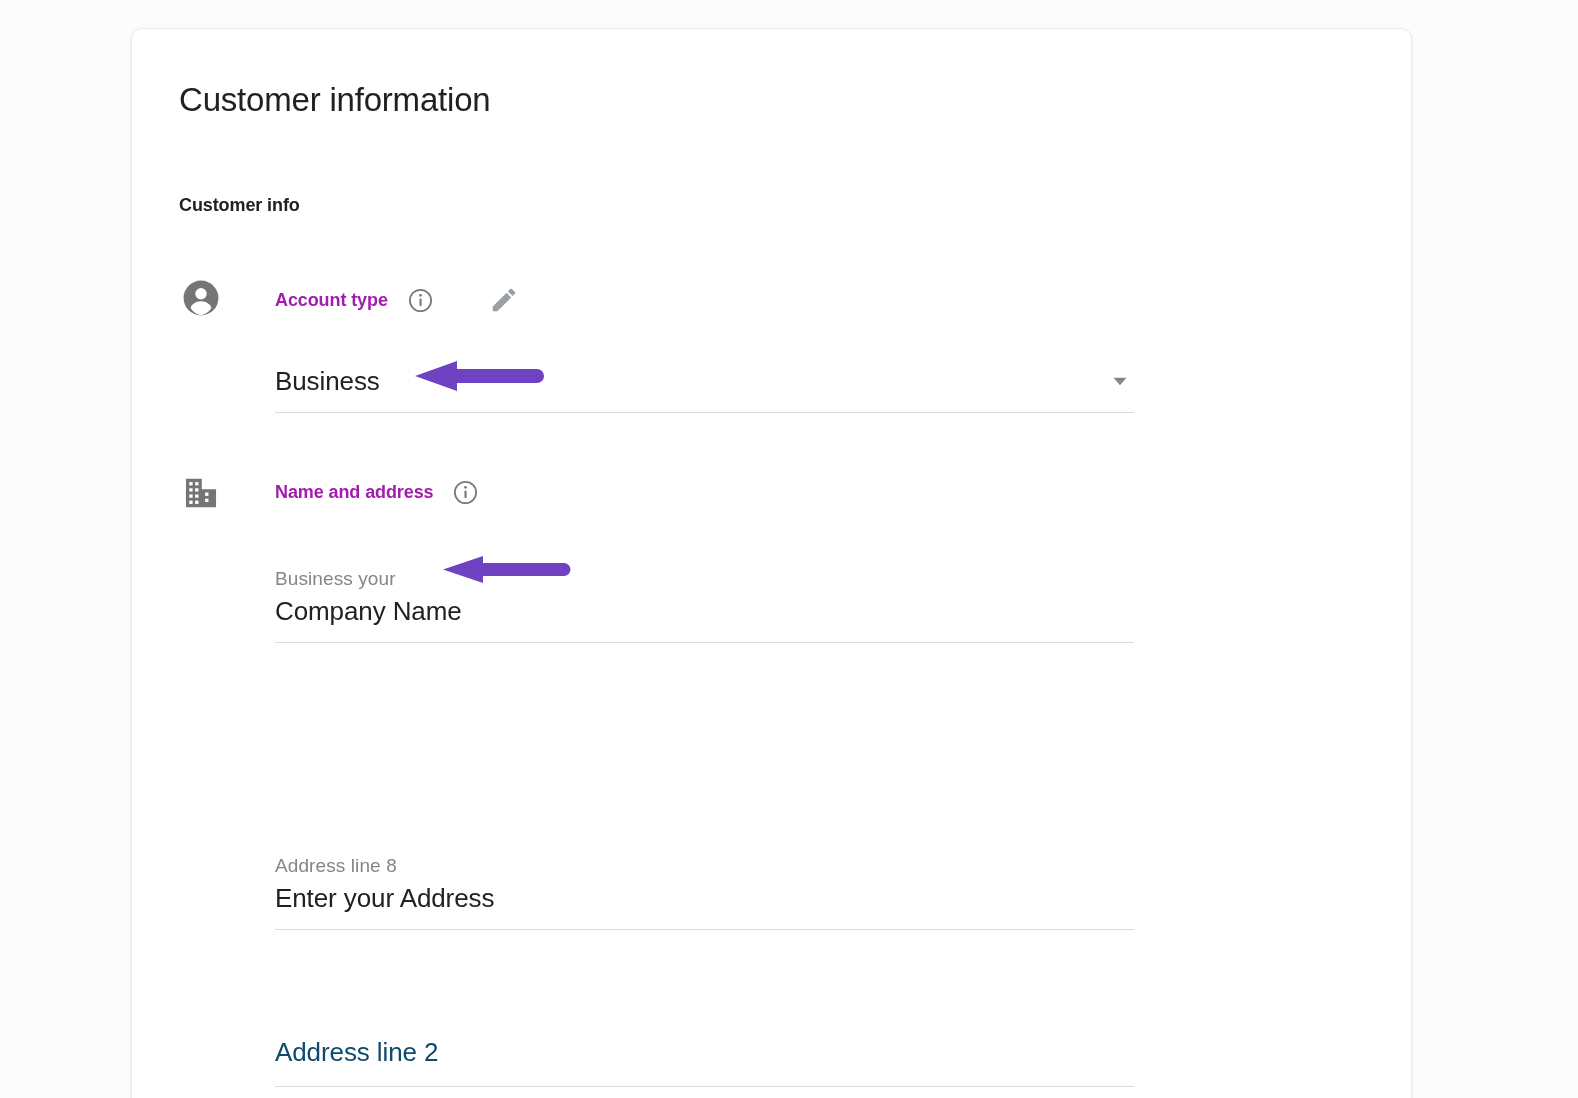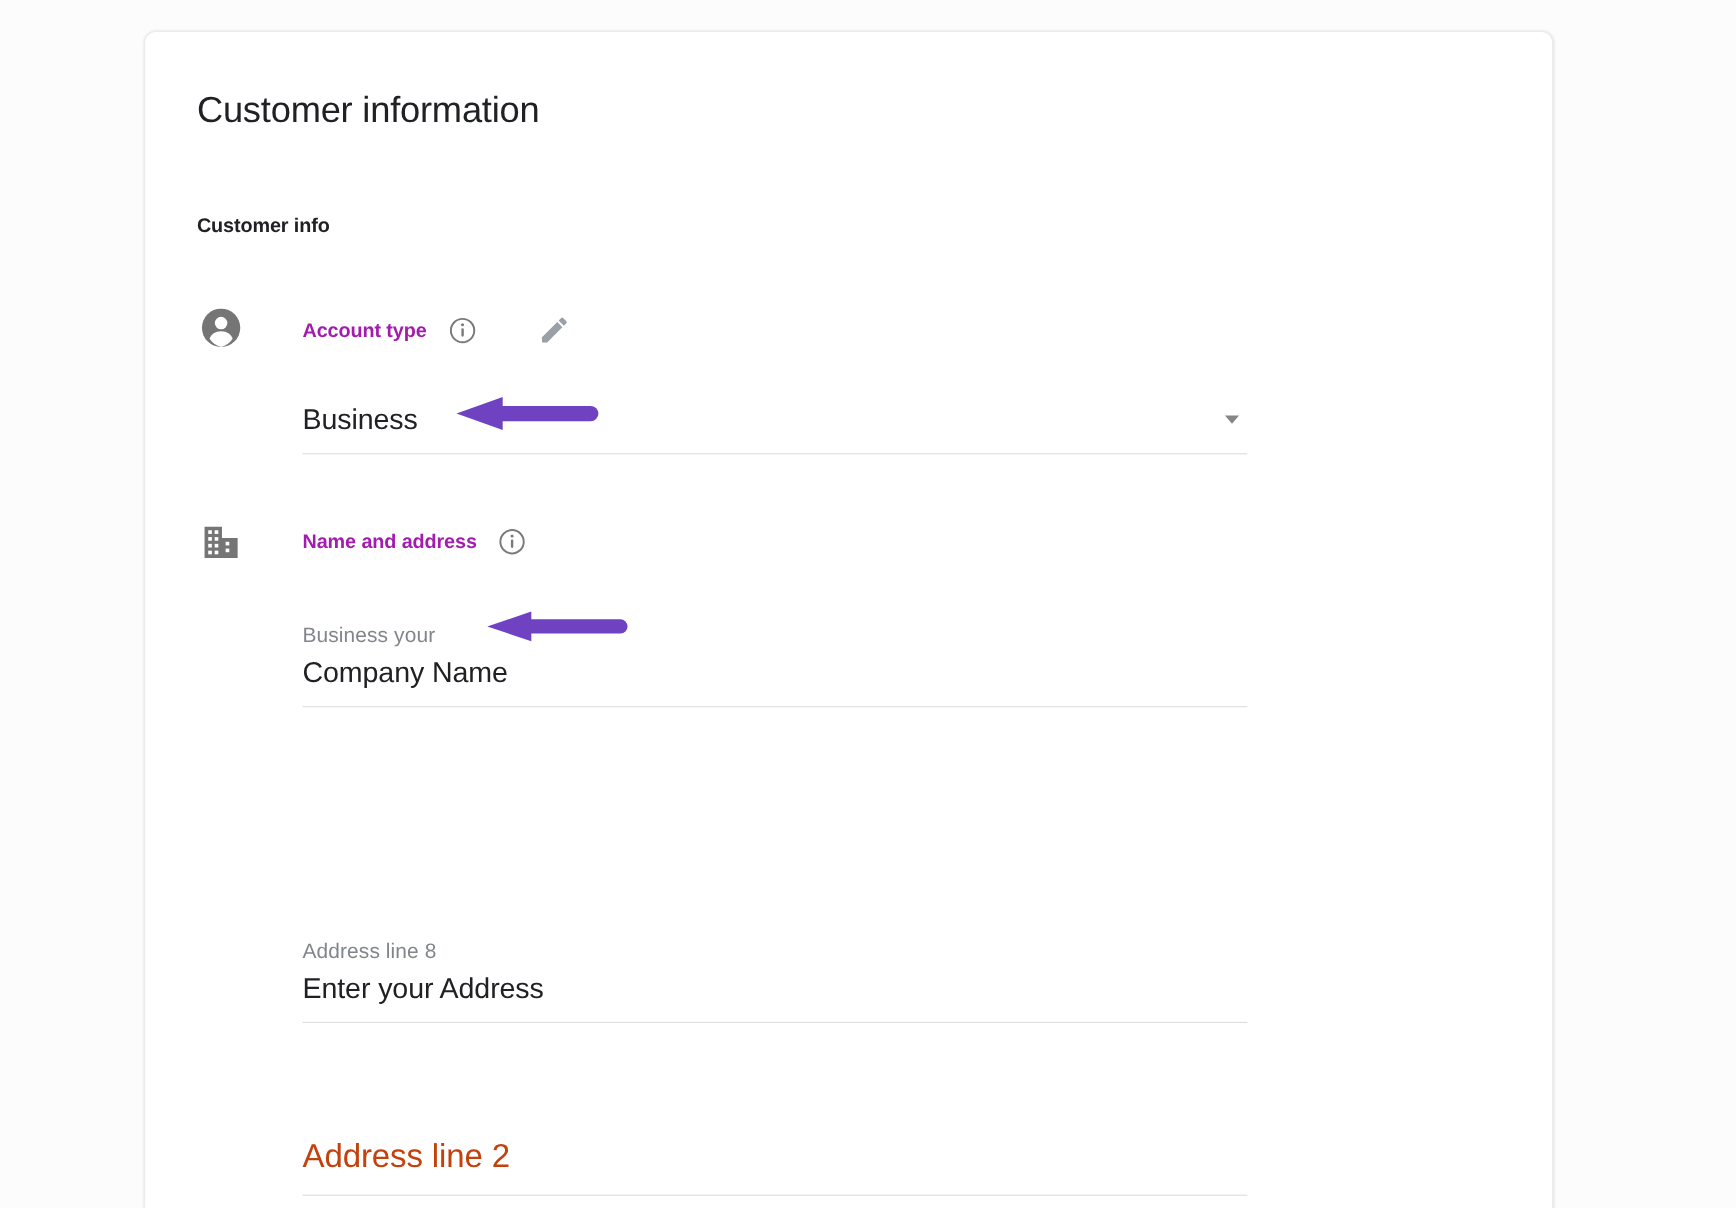--- a/index.html
+++ b/index.html
@@ -121,22 +121,22 @@
 
   .field .fvalue {
     font-size: 26px;
     color: #202124;
     line-height: 40px;
     letter-spacing: -0.1px;
     white-space: nowrap;
   }
 
   .field .fplaceholder {
-    font-size: 30px;
-    color: #c2410c;
+    font-size: 26px;
+    color: #0c4a6e;
     line-height: 40px;
     letter-spacing: -0.1px;
     white-space: nowrap;
   }
 
   .underline {
     height: 1px;
     background: #dadce0;
     margin-top: 11px;
   }

